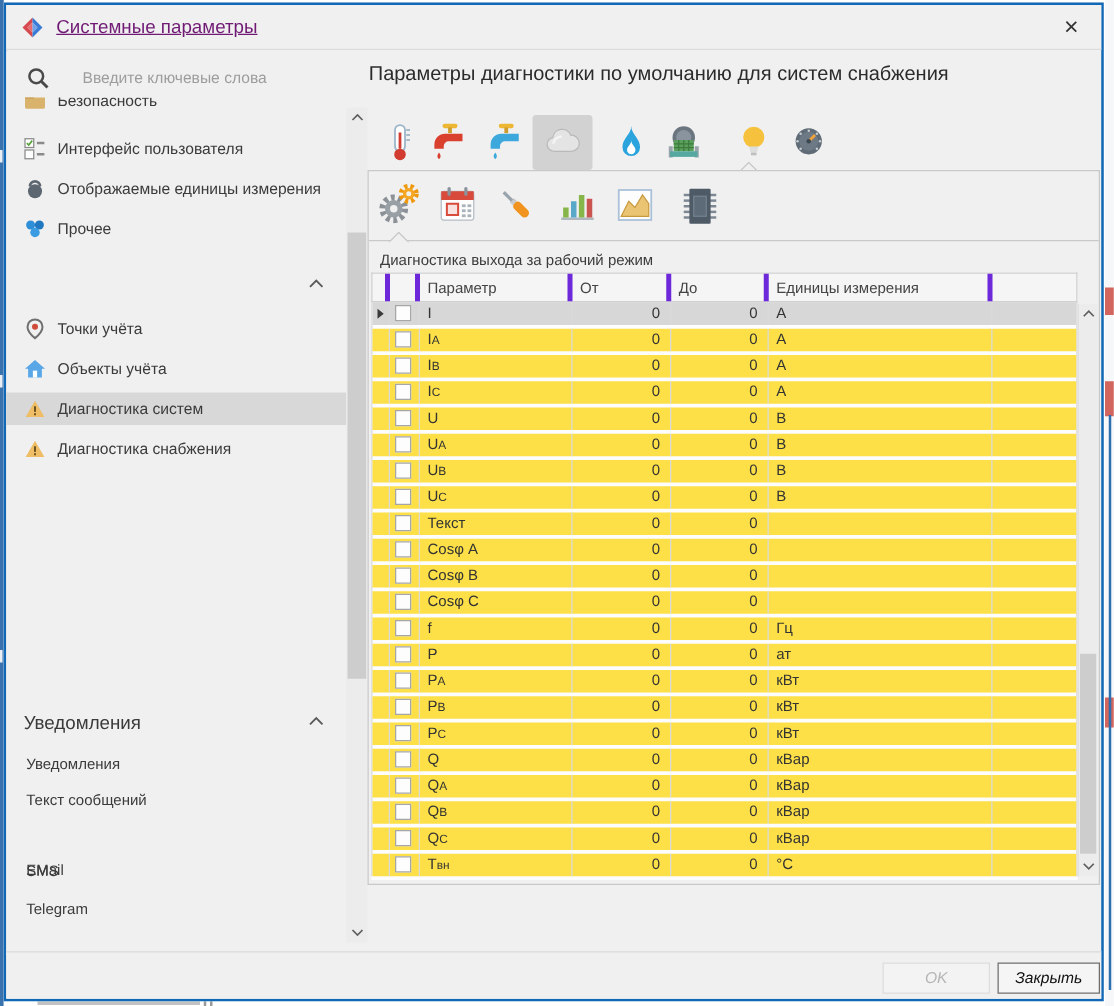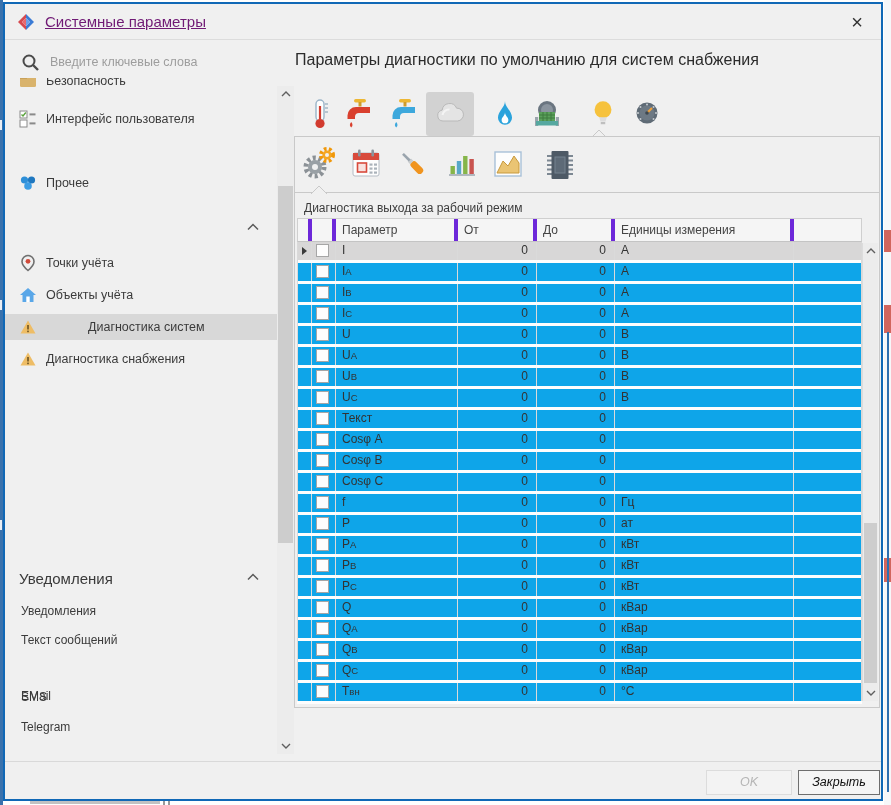--- a/index.html
+++ b/index.html
@@ -24,26 +24,26 @@
               border-bottom:1px solid #dcdcdc; display:flex; align-items:center; }
   .titlebar .logo { margin:0 10px 0 12px; width:18px; height:18px; flex:0 0 auto; }
   .titlebar .title { font-size:15px; color:#701a75;text-decoration:underline; }
   .close-btn { position:absolute; right:8px; top:5px; width:32px; height:26px; display:flex;
                align-items:center; justify-content:center; font-size:20px; color:#333; cursor:default; }
 
   
   .sidebar { position:absolute; left:0; top:37px; width:290px; height:723px; background:#f0f0f0; }
   .search-row { position:absolute; left:0; top:8px; height:26px; display:flex; align-items:center; }
   .search-row svg { margin-left:16px; }
-  .search-placeholder { margin-left:10px; font-size:12.5px; color:#9d9d9d; }
+  .search-placeholder { margin-left:26px; font-size:12.5px; color:#9d9d9d; }
 
   .side-item { position:absolute; left:0; height:26px; width:272px; display:flex; align-items:center; }
   .side-item .icn { width:18px; height:18px; margin-left:14px; flex:0 0 auto; }
   .side-item .lbl { margin-left:9px; font-size:12.5px; color:#3b3b3b; white-space:nowrap; }
-  .side-item.selected { background:#d8d8d8;gap:42px; }
+  .side-item.selected { background:#d8d8d8; }
   .side-item.plain .lbl { margin-left:16px; font-size:12px; }
 
   .clip-item { position:absolute; left:0; top:37px; width:258px; height:19px; overflow:hidden; }
   .clip-item .side-item { top:-10px; }
 
   .section-hdr { position:absolute; left:0; width:272px; height:28px; display:flex; align-items:center; }
   .section-hdr .txt { margin-left:14px; font-size:15px; color:#3a3a3a; }
   .section-hdr .chev { position:absolute; right:18px; top:9px; }
 
   
@@ -66,21 +66,21 @@
 
   .group-label { position:absolute; left:299px; top:197px; font-size:12px; color:#3c3c3c; }
 
   
   .grid { position:absolute; left:292px; top:214px; width:565px; background:#fdfdfd; }
   .ghead, .trow { display:grid; grid-template-columns:14px 24px 122px 79px 78px 179px 1fr; }
   .ghead { height:24px; background:#f5f5f5; border:1px solid #cfcfcf; border-bottom:1px solid #c4c4c4; }
   .ghead .hc { border-right:4px solid #6d28d9; font-size:12px; color:#444; line-height:22px; padding-left:6px; overflow:hidden; white-space:nowrap; }
   .ghead .hc:last-child { border-right:none; }
   .gbody { border-left:1px solid #d9d9d9; border-right:1px solid #d9d9d9; }
-  .trow { height:18px; margin-bottom:3px; background:#0ea5e9; }
+  .trow { height:18px; margin-bottom:3px; background:#fde047; }
   .trow.selected { background:#d8d7d7; }
   .trow .c { border-right:1px solid #dadada; font-size:12px; color:#333; line-height:17px; overflow:hidden; white-space:nowrap; }
   .trow .c:last-child { border-right:none; }
   .trow .param { padding-left:6px; }
   .trow .param .sub { font-size:9.5px; }
   .trow .num { text-align:right; padding-right:8px; }
   .trow .unit { padding-left:6px; }
   .trow .ind { display:flex; align-items:center; justify-content:center; }
   .arrow-right { width:0; height:0; border-left:5px solid #3a3a3a; border-top:4px solid transparent; border-bottom:4px solid transparent; }
   .checkbox { display:inline-block; width:13px; height:13px; margin:2px 0 0 4px; background:#fdfdfd; border:1px solid #a6a6a6; }
@@ -149,20 +149,27 @@
       <svg class="icn" viewBox="0 0 18 18">
         <rect x="1" y="1" width="7" height="7" fill="#fff" stroke="#8a8a8a"></rect>
         <path d="M2.5 4.5 L4 6 L6.8 2.5" fill="none" stroke="#5aa33c" stroke-width="1.4"></path>
         <rect x="1" y="10" width="7" height="7" fill="#fff" stroke="#8a8a8a"></rect>
         <rect x="10.5" y="3.4" width="6" height="2" fill="#8a8a8a"></rect>
         <rect x="10.5" y="12.4" width="6" height="2" fill="#8a8a8a"></rect>
       </svg>
       <span class="lbl">Интерфейс пользователя</span>
     </div>
 
+    <div class="side-item" style="top:97px">
+      <svg class="icn" viewBox="0 0 18 18">
+        <path d="M5 7 A4 4 0 0 1 13 7" fill="none" stroke="#5c6670" stroke-width="2.2"></path>
+        <circle cx="9" cy="11" r="5.6" fill="#5c6670"></circle>
+      </svg>
+      <span class="lbl">Отображаемые единицы измерения</span>
+    </div>
 
     <div class="side-item" style="top:129px">
       <svg class="icn" viewBox="0 0 18 18">
         <circle cx="5.5" cy="6" r="3.6" fill="#2e8fd8"></circle>
         <circle cx="12.5" cy="6" r="3.6" fill="#1f78c0"></circle>
         <circle cx="9" cy="12" r="3.8" fill="#3b9ce4"></circle>
       </svg>
       <span class="lbl">Прочее</span>
     </div>
 

